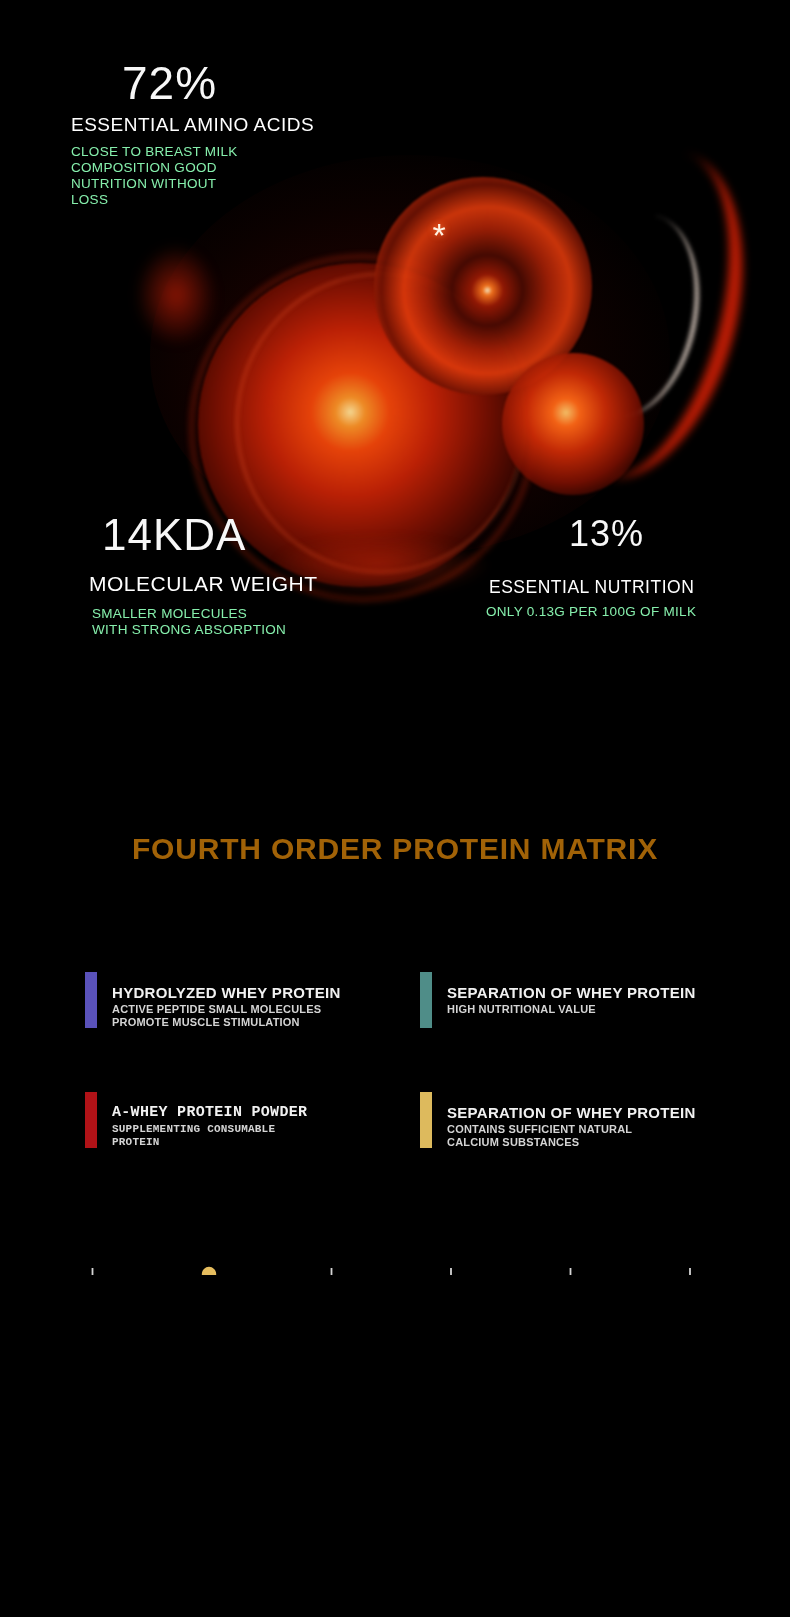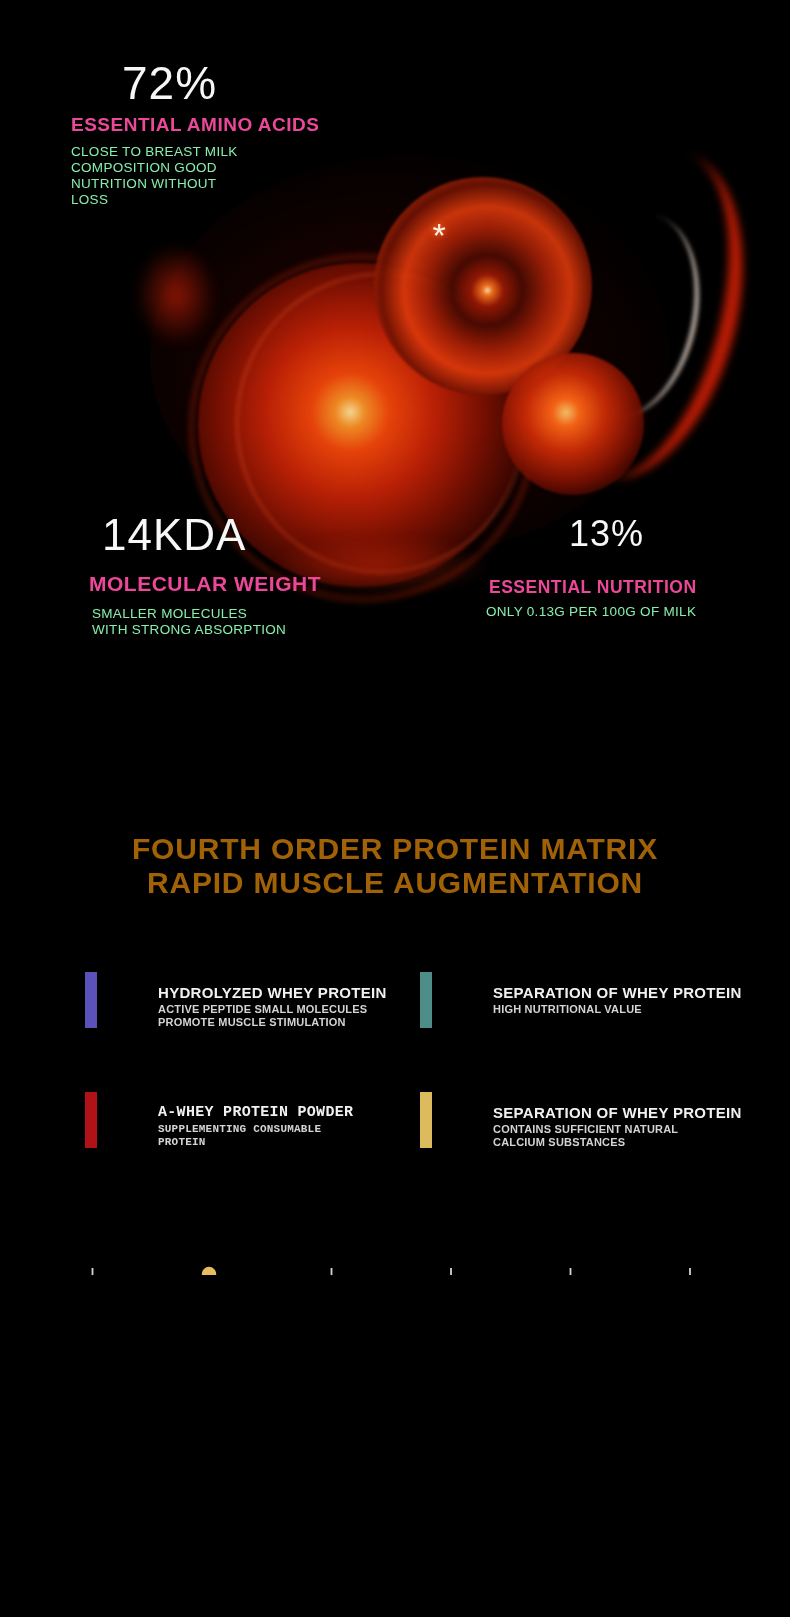--- a/index.html
+++ b/index.html
@@ -2,21 +2,21 @@
 <html><head>
 <meta charset="utf-8">
 <style>
   html,body{margin:0;padding:0;background:#000;}
   #page{position:relative;width:790px;height:1275px;background:#000;overflow:hidden;
         font-family:"Liberation Sans", sans-serif;color:#f5f5f5;}
   .abs{position:absolute;}
 
   
   .stat-value{font-size:46px;font-weight:400;color:#f7f7f7;letter-spacing:1px;}
-  .stat-title{font-size:19px;font-weight:700;color:#ec4899;letter-spacing:.5px;}
+  .stat-title{font-size:19px;font-weight:400;color:#ffffff;letter-spacing:.5px;}
   .stat-line{font-size:13.5px;font-weight:400;color:#86efac;line-height:16px;letter-spacing:.3px;}
 
   
   .headline{left:0;top:832px;width:790px;text-align:center;font-size:30px;font-weight:700;
             letter-spacing:.8px;line-height:34px;color:#a16207;}
 
   
   .molecule{left:150px;top:95px;width:560px;height:445px;}
   .mol{position:absolute;border-radius:50%;}
   .mol-glow{left:0;top:60px;width:520px;height:400px;
@@ -41,21 +41,21 @@
   .mol-crescent-hi{left:420px;top:118px;width:122px;height:205px;border-right:5px solid rgba(255,236,224,.7);
     transform:rotate(12deg);filter:blur(2px);}
   .mol-splash1{left:-14px;top:150px;width:80px;height:100px;border-radius:50%;filter:blur(6px);
     background:radial-gradient(ellipse, rgba(205,32,6,.65) 0%, rgba(0,0,0,0) 72%);}
   .mol-splash2{left:120px;top:440px;width:220px;height:60px;border-radius:50%;filter:blur(5px);
     background:radial-gradient(ellipse, rgba(210,40,8,.5) 0%, rgba(0,0,0,0) 70%);}
 
   
   .legend-item{width:330px;height:70px;}
   .legend-bar{position:absolute;left:0;top:0;width:12px;height:56px;}
-  .legend-text{position:absolute;left:27px;top:12px;margin-left:46px;}
+  .legend-text{position:absolute;left:27px;top:12px;}
   .legend-title{font-size:15px;font-weight:700;color:#f1f1f1;letter-spacing:.3px;}
   .legend-line{font-size:11px;font-weight:700;color:#d4d4d4;letter-spacing:.2px;line-height:13px;margin-top:2px;}
 
   #chart-svg{position:absolute;left:0;top:1230px;}
 </style>
 </head>
 <body>
 
 <div id="page">
 
@@ -90,21 +90,20 @@
   </div>
 
   <div class="abs stat-value" style="left:569px;top:513px;font-size:36px;">13%</div>
   <div class="abs stat-title" style="left:489px;top:577px;font-size:17.5px;">ESSENTIAL NUTRITION</div>
   <div class="abs" style="left:486px;top:604px;text-align:center;">
     <div class="stat-line">ONLY 0.13G PER 100G OF MILK</div>
   </div>
 
   <div class="abs headline">
     <div>FOURTH ORDER PROTEIN MATRIX</div>
-    <div>RAPID MUSCLE AUGMENTATION</div>
   </div>
 
   <div class="abs legend-item" style="left:85px;top:972px;">
     <div class="legend-bar" style="background: rgb(90, 82, 186);"></div>
     <div class="legend-text">
       <div class="legend-title">HYDROLYZED WHEY PROTEIN</div>
       <div class="legend-line">ACTIVE PEPTIDE SMALL MOLECULES</div>
       <div class="legend-line" style="margin-top:0;">PROMOTE MUSCLE STIMULATION</div>
     </div>
   </div>

